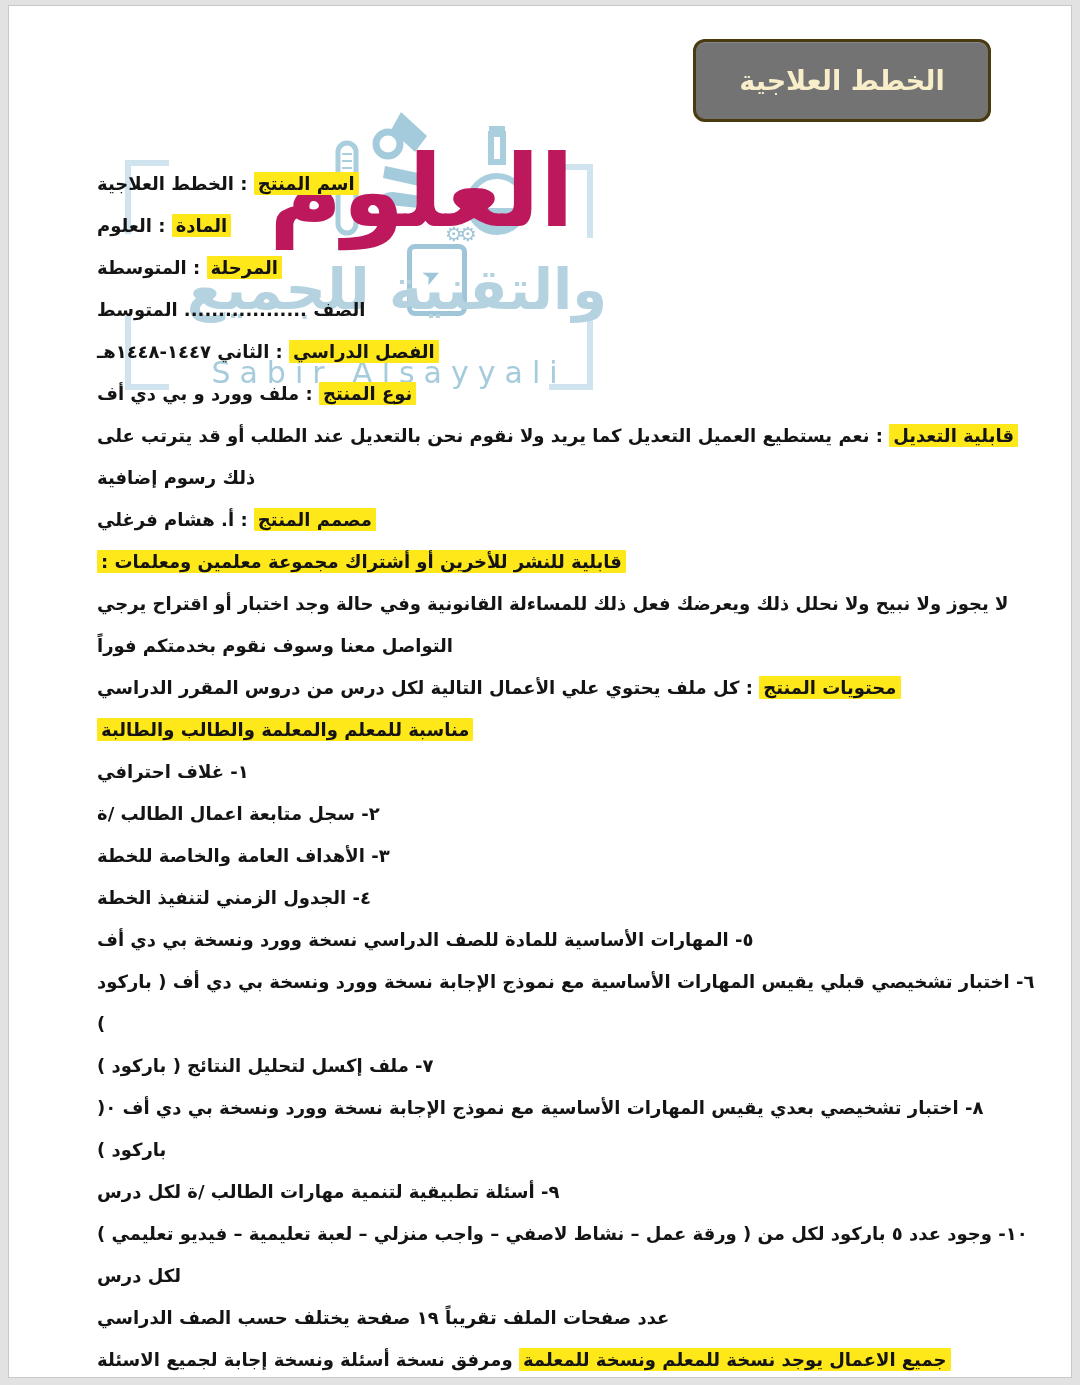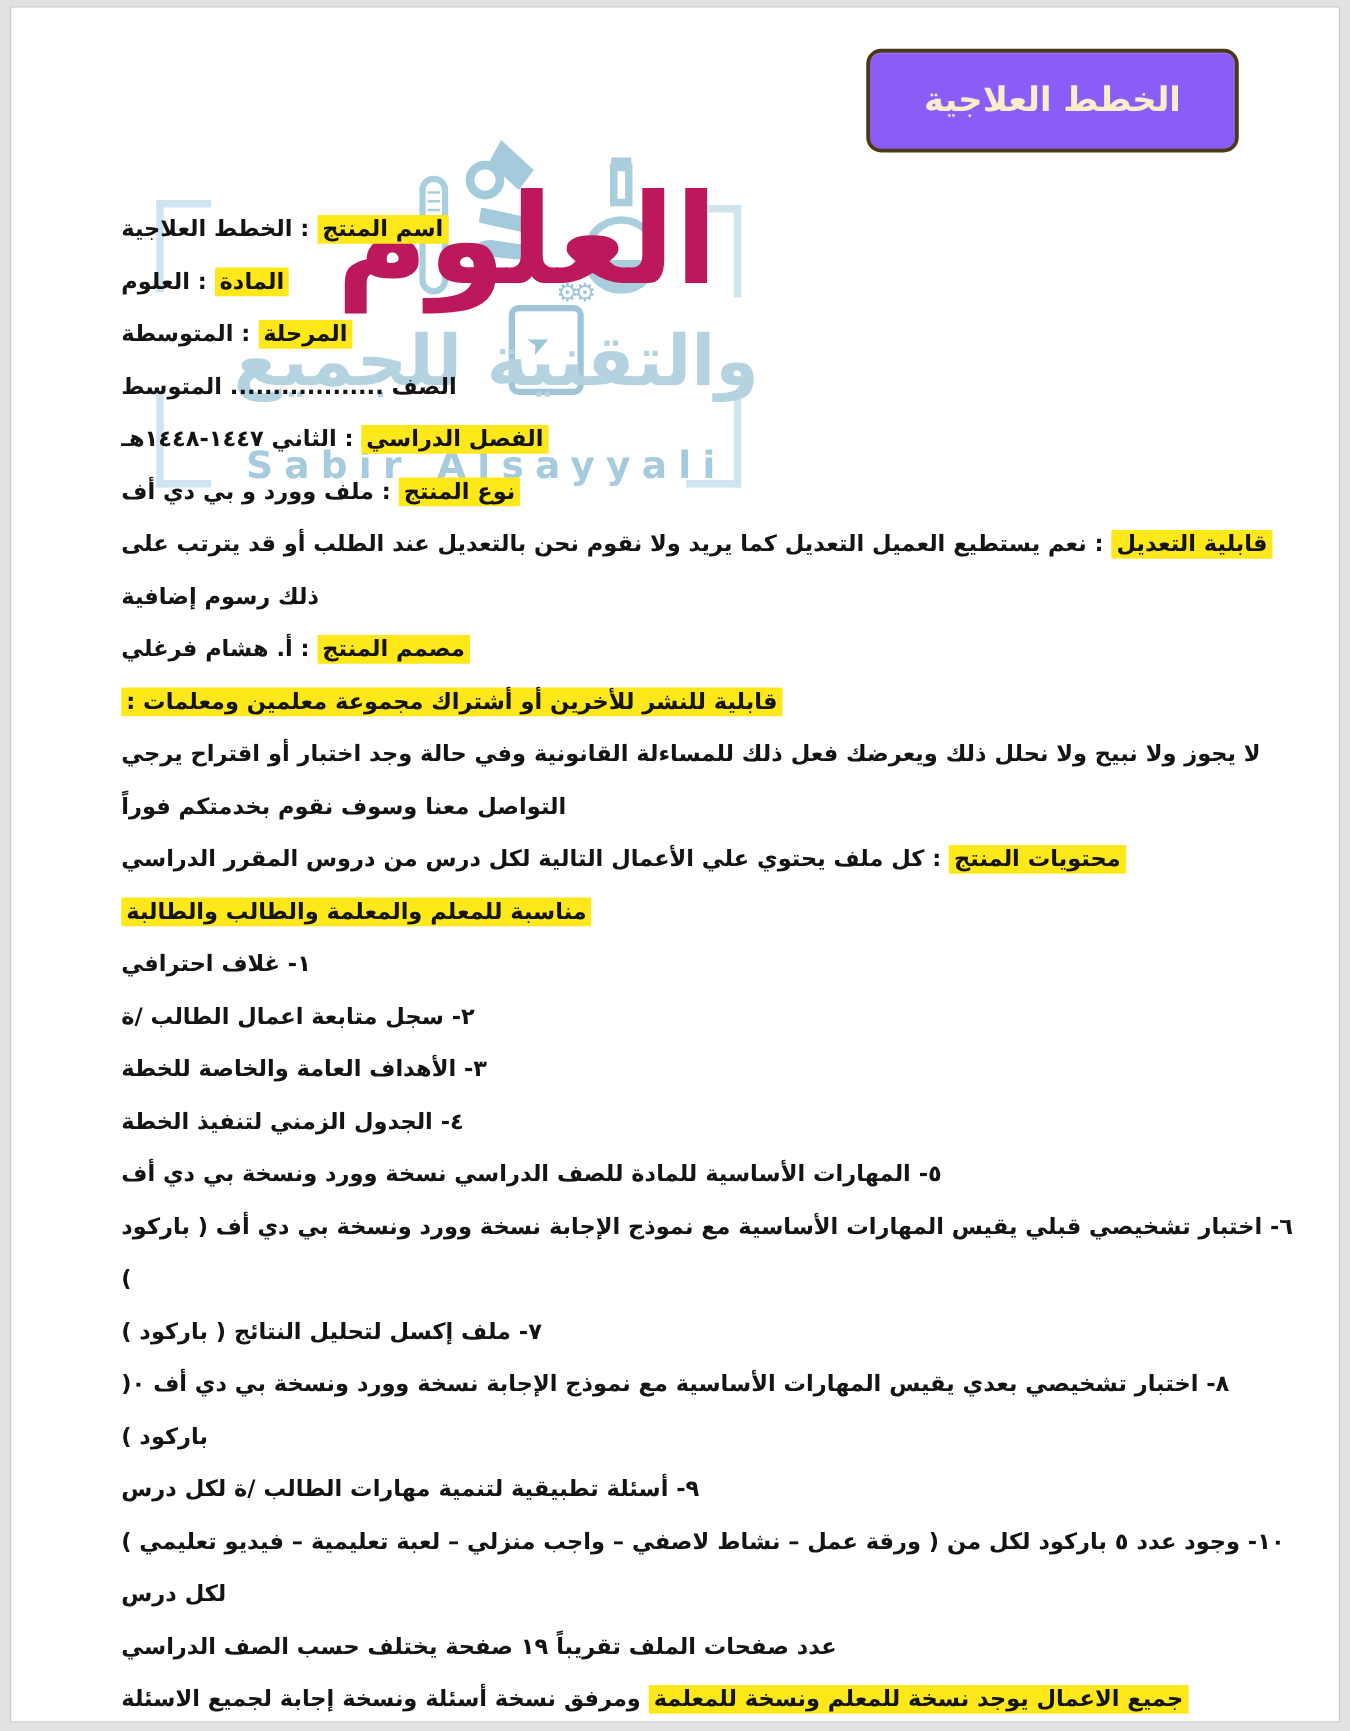--- a/index.html
+++ b/index.html
@@ -28,21 +28,21 @@
   .logo .word-top{
     position:absolute;top:48px;right:55px;font-size:100px;line-height:1;
     font-weight:bold;color:#be185d;direction:rtl;text-align:right;
   }
   .logo .word-bottom{
     position:absolute;top:168px;right:22px;font-size:56px;line-height:1;
     font-weight:bold;color:#b4d2e0;direction:rtl;
   }
   .logo .brand{
     position:absolute;bottom:6px;left:60px;right:20px;text-align:center;
-    font-size:30px;font-weight:bold;letter-spacing:9px;color:#a6cbdc;
+    font-size:30px;font-weight:normal;letter-spacing:9px;color:#a6cbdc;
   }
   .bracket{position:absolute;width:38px;height:68px;border:0 solid #cfe4ee;}
   .bracket.lt{left:16px;top:66px;border-left-width:6px;border-top-width:6px;}
   .bracket.lb{left:16px;top:222px;border-left-width:6px;border-bottom-width:6px;}
   .bracket.rt{right:36px;top:70px;border-right-width:6px;border-top-width:6px;}
   .bracket.rb{right:36px;top:222px;border-right-width:6px;border-bottom-width:6px;}
   .logo svg{position:absolute;}
   .icon-testtube{left:224px;top:46px;}
   .icon-microscope{left:262px;top:14px;}
   .icon-flask{left:356px;top:30px;}
@@ -57,21 +57,21 @@
     line-height:42px;
   }
   .line{margin:0;}
   .line .hl{background:var(--hl,#ffe81a);padding:1px 4px;border-radius:1px;}
 </style>
 </head>
 <body>
 
 <div class="page">
 
-  <div class="header-box" style="background: #8b5cf6; border-color: rgb(74, 58, 16);">
+  <div class="header-box" style="background: #737373; border-color: rgb(74, 58, 16);">
     <span class="title" style="color: rgb(248, 238, 201);">الخطط العلاجية</span>
   </div>
 
   <div class="logo">
     <div class="bracket lt"></div>
     <div class="bracket lb"></div>
     <div class="bracket rt"></div>
     <div class="bracket rb"></div>
 
     <svg class="icon-testtube" width="28" height="98" viewBox="0 0 28 98">

